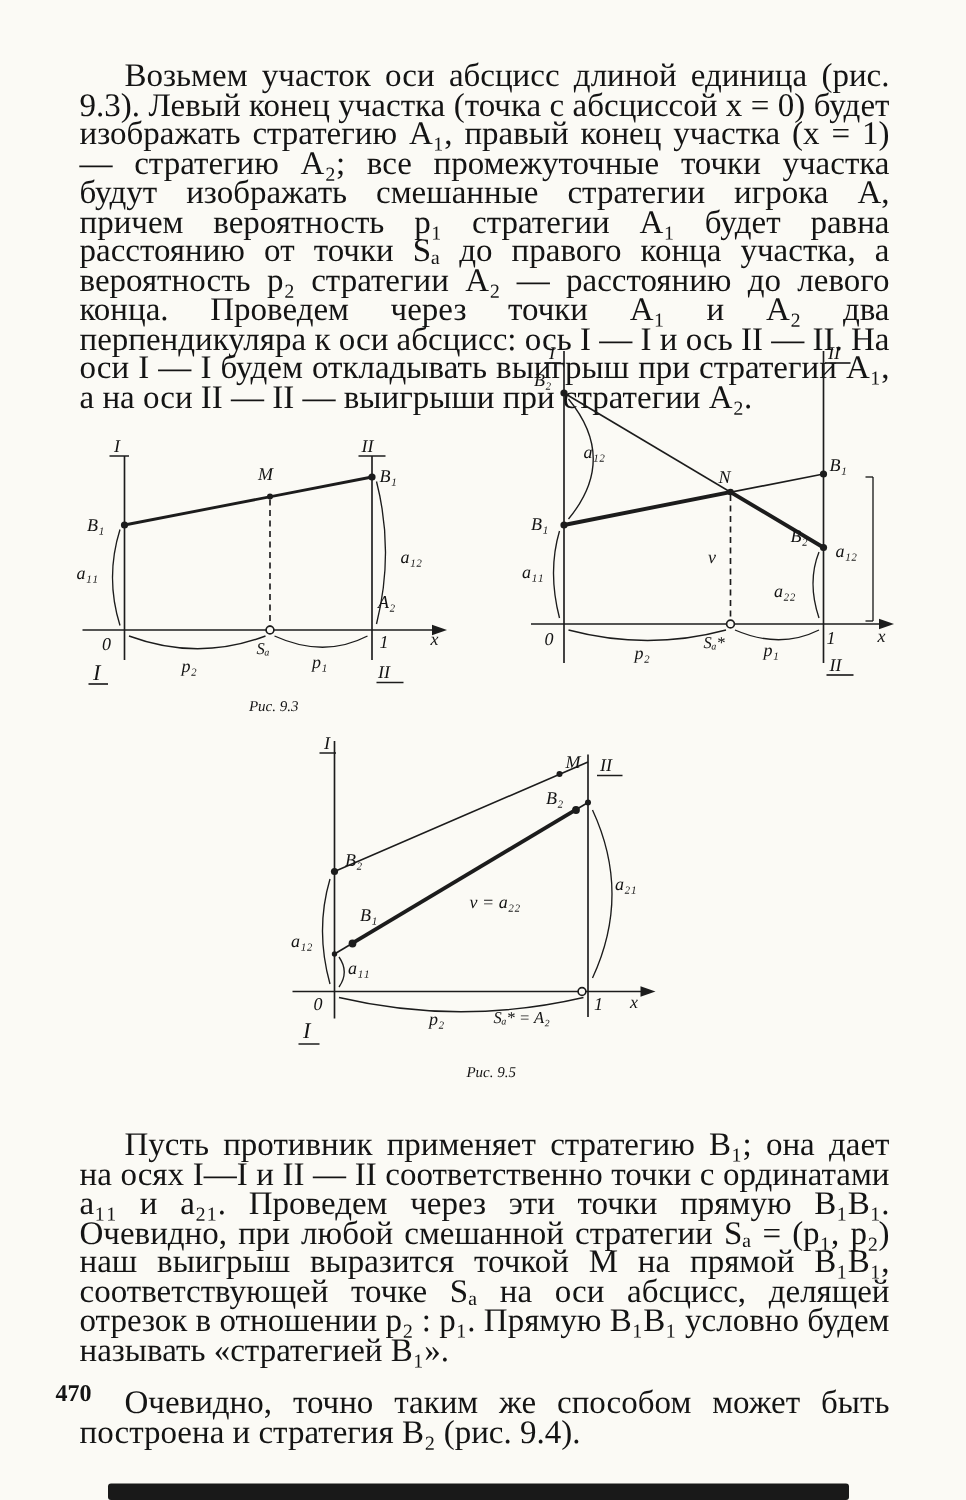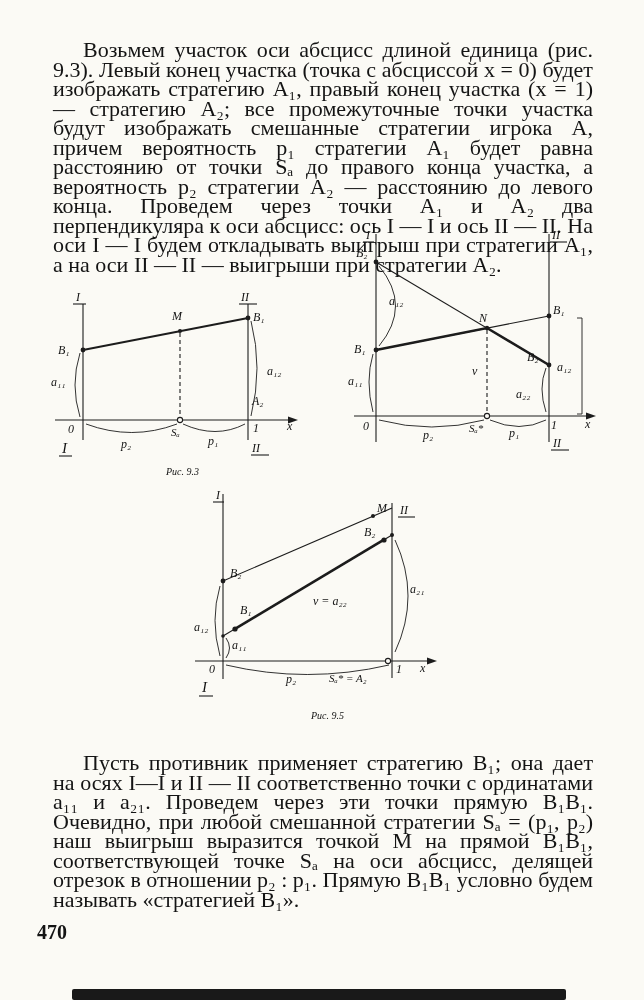--- a/index.html
+++ b/index.html
@@ -24,21 +24,21 @@
   .fig svg line, .fig svg path, .fig svg polyline { stroke:#1c1c1c; fill:none; }
   .fig svg .thin { stroke-width:1.1; }
   .fig svg .med  { stroke-width:1.9; }
   .fig svg .bold { stroke-width:2.6; }
   .fig svg .dash { stroke-width:1.1; stroke-dasharray:4 3; }
   .fig svg .arc  { stroke-width:0.9; }
   .fig svg .dot  { fill:#1c1c1c; stroke:none; }
   .fig svg .odot { fill:#fbfaf5; stroke:#1c1c1c; stroke-width:1.1; }
   .fig svg .arrow { fill:#1c1c1c; stroke:none; }
   .caption { text-align:center; font-style:italic; font-size:10px; }
-  .pagenum { position:absolute; left:37px; top:921px; font-size:20px; font-weight:bold; }
+  .pagenum { position:absolute; left:37px; top:921px; font-size:16px; font-weight:bold; }
   .scan-edge { position:absolute; left:72px; right:78px; bottom:0; height:11px; background:#191919; border-radius:2px; }
 </style>
 </head>
 <body>
 
 <div class="page">
 
   <div class="textblock" style="top:24px;">
     <p>Возьмем участок оси абсцисс длиной единица (рис. 9.3). Левый конец участка (точка с абсциссой x = 0) будет изображать стратегию A₁, правый конец участка (x = 1) — стратегию A₂; все промежуточные точки участка будут изображать смешанные стратегии игрока A, причем вероятность p₁ стратегии A₁ будет равна расстоянию от точки Sₐ до правого конца участка, а вероятность p₂ стратегии A₂ — расстоянию до левого конца. Проведем через точки A₁ и A₂ два перпендикуляра к оси абсцисс: ось I — I и ось II — II. На оси I — I будем откладывать выигрыш при стратегии A₁, а на оси II — II — выигрыши при стратегии A₂.</p>
   </div>
@@ -185,17 +185,18 @@
       <text x="216" y="187">1</text>
       <text x="240" y="186">x</text>
       <text x="106" y="197">p₂</text>
       <text class="sm" x="149" y="196">Sₐ* = A₂</text>
     </svg>
     <div class="caption" style="margin-top:9px;">Рис. 9.5</div>
   </div>
 
   <div class="textblock" style="top:737px;">
     <p>Пусть противник применяет стратегию B₁; она дает на осях I—I и II — II соответственно точки с ординатами a₁₁ и a₂₁. Проведем через эти точки прямую B₁B₁. Очевидно, при любой смешанной стратегии Sₐ = (p₁, p₂) наш выигрыш выразится точкой M на прямой B₁B₁, соответствующей точке Sₐ на оси абсцисс, делящей отрезок в отношении p₂ : p₁. Прямую B₁B₁ условно будем называть «стратегией B₁».</p>
+    <p>Очевидно, точно таким же способом может быть построена и стратегия B₂ (рис. 9.4).</p>
   </div>
 
   <div class="pagenum">470</div>
   <div class="scan-edge"></div>
 </div>
 
 </body></html>

